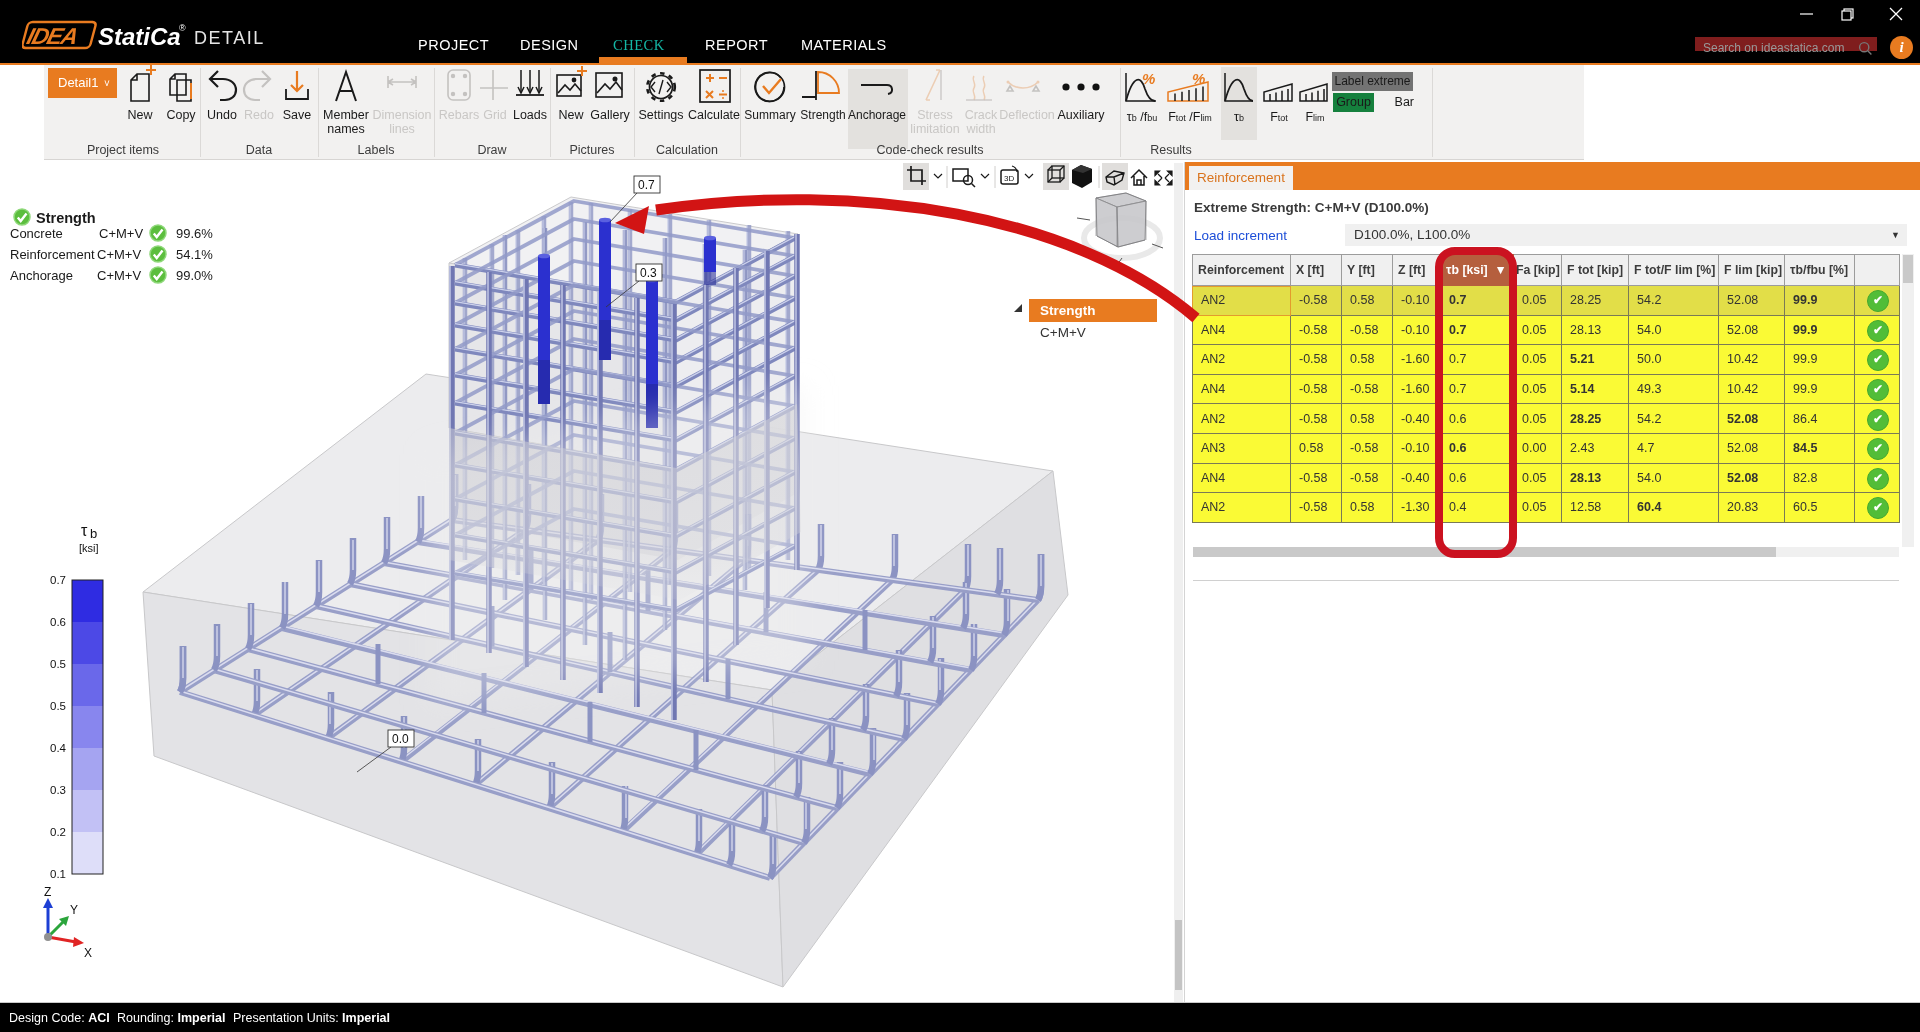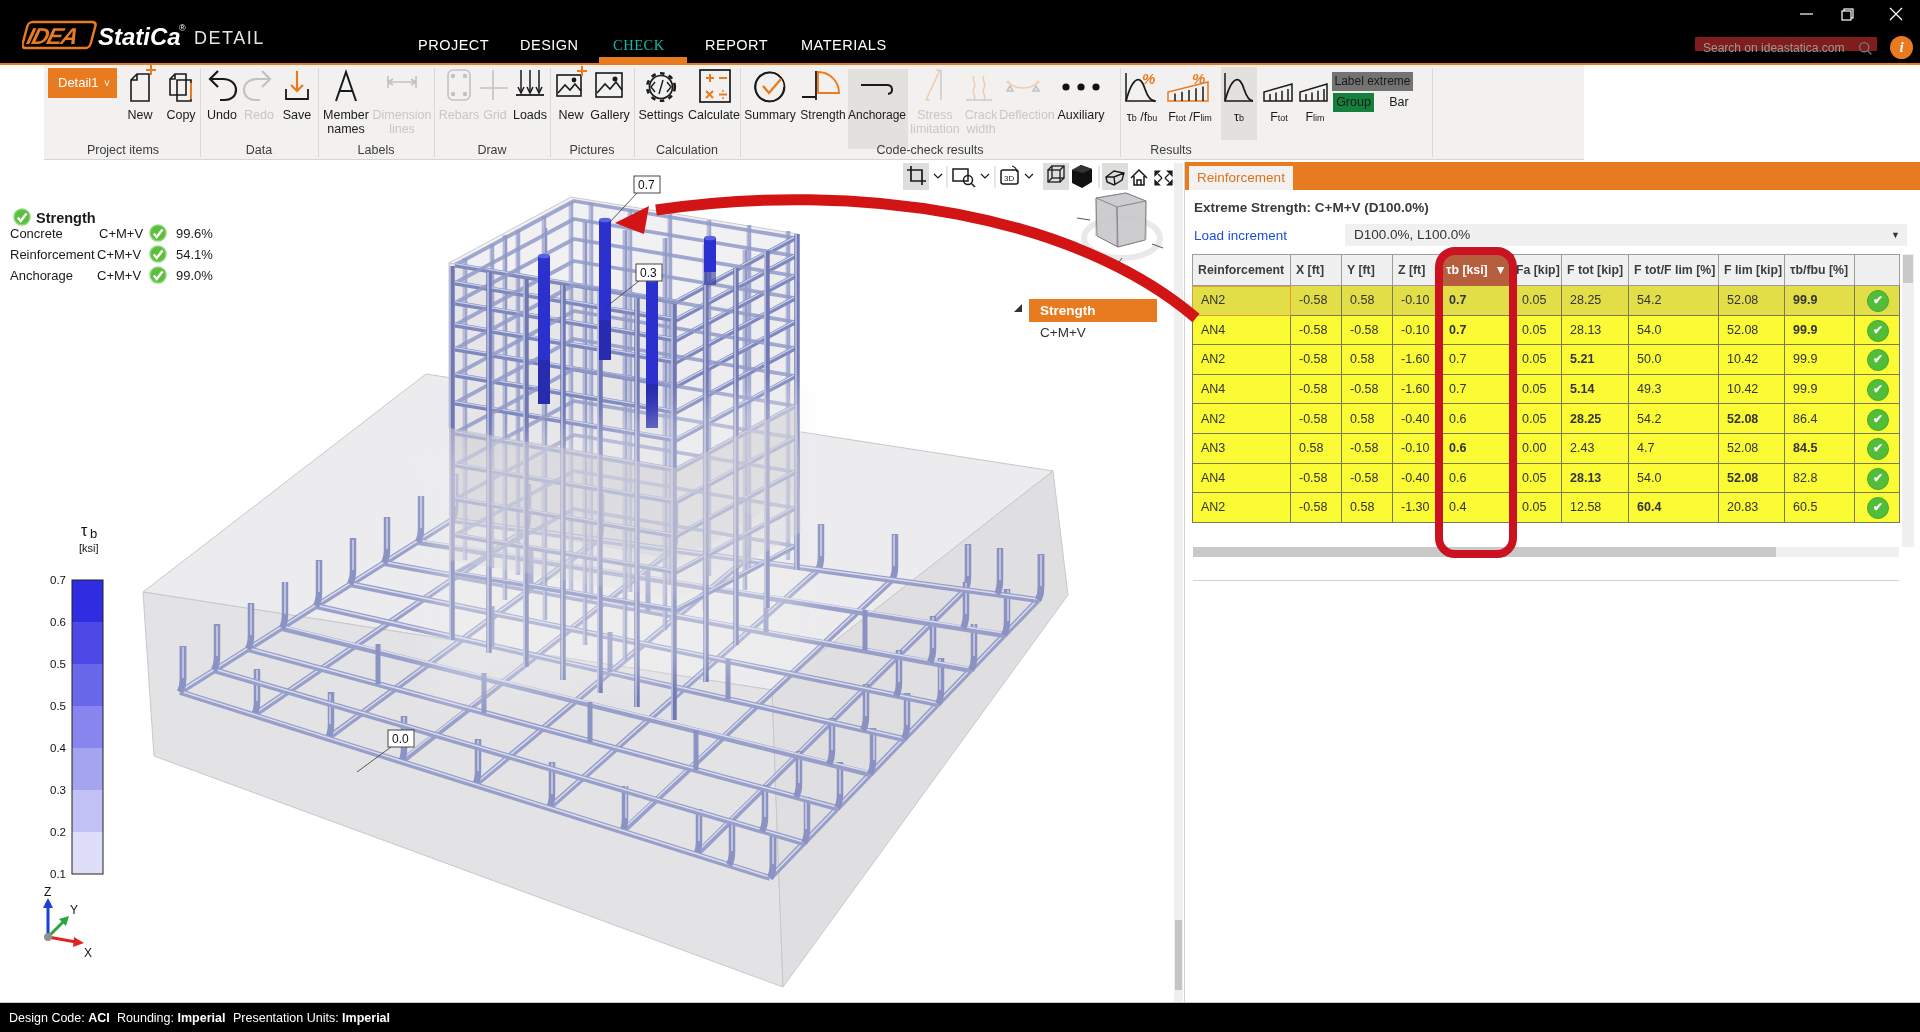--- a/index.html
+++ b/index.html
@@ -272,21 +272,21 @@
   <div class="glabel" style="left:20px;width:118px;">Project items</div>
   <div class="glabel" style="left:185px;width:60px;">Data</div>
   <div class="glabel" style="left:302px;width:60px;">Labels</div>
   <div class="glabel" style="left:418px;width:60px;">Draw</div>
   <div class="glabel" style="left:518px;width:60px;">Pictures</div>
   <div class="glabel" style="left:603px;width:80px;">Calculation</div>
   <div class="glabel" style="left:826px;width:120px;">Code-check results</div>
   <div class="glabel" style="left:1097px;width:60px;">Results</div>
   <div style="position:absolute;left:1288px;top:7px;width:81px;height:19px;background:#737373;font-size:12px;color:#1a1a1a;text-align:center;line-height:19px;white-space:nowrap;">Label extreme</div>
   <div style="position:absolute;left:1289px;top:28px;width:41px;height:19px;background:#15803d;font-size:12.5px;color:#1a1a1a;text-align:center;line-height:19px;">Group</div>
-  <div style="position:absolute;left:1340px;top:28px;width:30px;height:19px;font-size:12.5px;color:#1a1a1a;text-align:center;line-height:19px;">Bar</div>
+  <div style="position:absolute;left:1340px;top:28px;width:30px;height:19px;font-size:12.5px;color:#1a1a1a;text-align:right;line-height:19px;">Bar</div>
 </div>
 <div id="viewport">
 <svg class="abs" style="left:0;top:0;" width="1184" height="841" viewBox="0 162 1184 841">
 <polygon points="143,592 426,374 1053,471 772,690" fill="#ececee" stroke="#c8c8ca" stroke-width="1"></polygon>
 <polygon points="143,592 772,690 783,987 154,756" fill="#e3e3e6" stroke="#c8c8ca" stroke-width="1"></polygon>
 <polygon points="772,690 1053,471 1068,595 783,987" fill="#dfdfe2" stroke="#c8c8ca" stroke-width="1"></polygon>
 <polygon points="571,197 449,263 676,301 798,234" fill="#f1f1f3" stroke="#cacacc" stroke-width="1"></polygon>
 <polygon points="449,263 676,301 676,468 449,428" fill="#e6e6e9" stroke="#cacacc" stroke-width="1"></polygon>
 <polygon points="676,301 798,234 797,404 676,468" fill="#ededf0" stroke="#cacacc" stroke-width="1"></polygon>
 <polygon points="449,428 676,468 678,560 451,520" fill="#d8d8dc" fill-opacity="0.85"></polygon>

